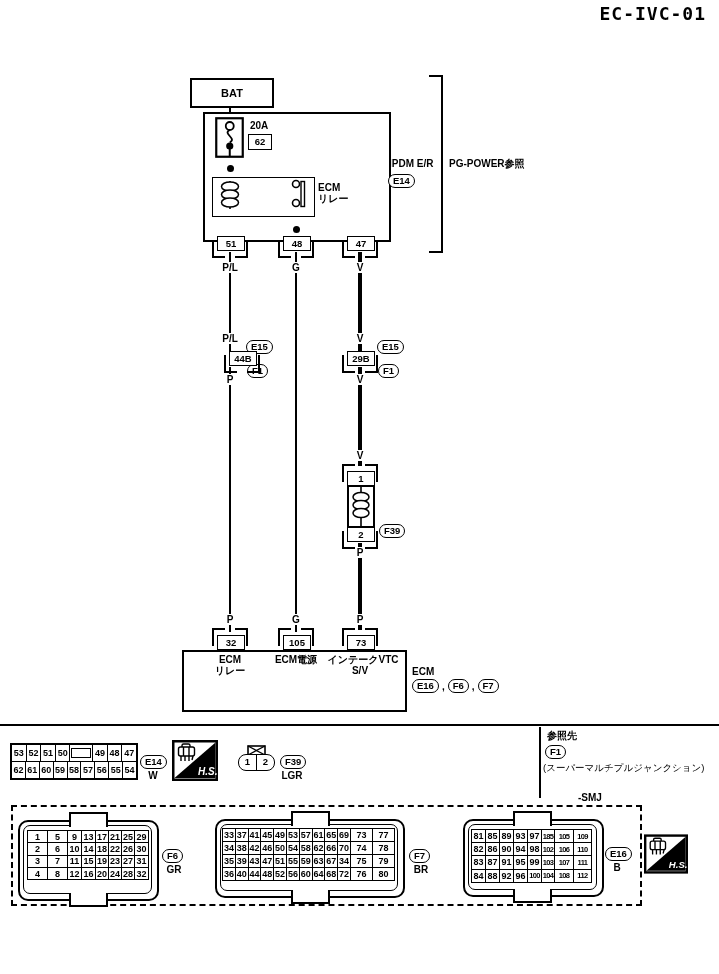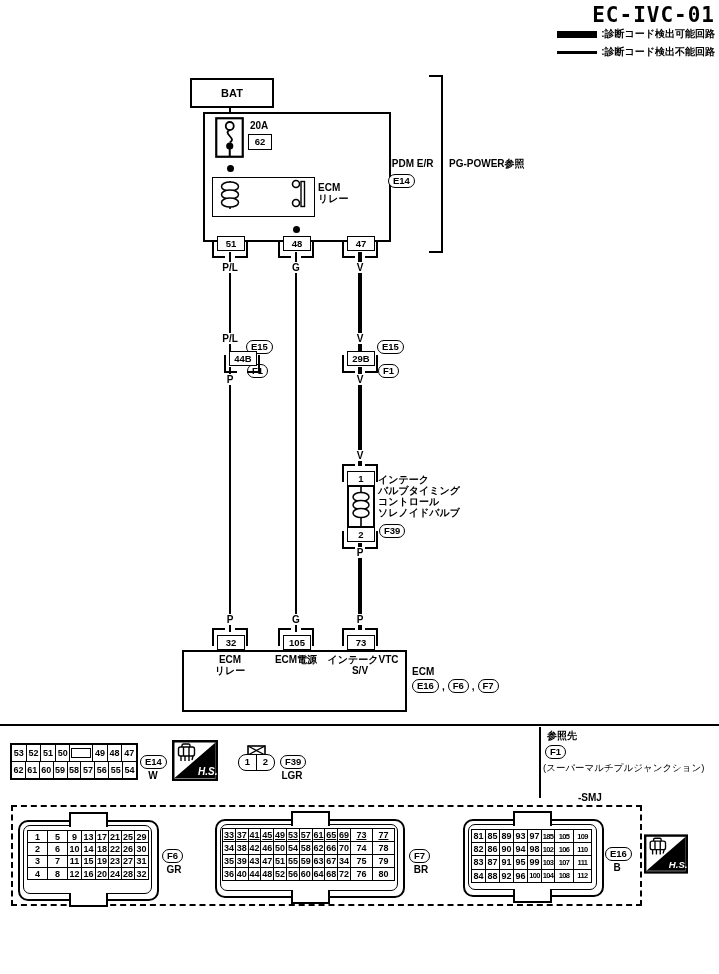--- a/index.html
+++ b/index.html
@@ -49,43 +49,33 @@
             font-weight:bold;font-size:9px}
   .e14-cell:last-child{border-right:none}
   .e14-cell.blank{flex:1.6}
   .blank-rect{display:block;width:82%;height:8px;border:1.3px solid #000}
   
   .shell{position:absolute;border:2px solid #000;border-radius:10px;background:#fff;z-index:2}
   .shell-in{position:absolute;border:1.5px solid #000;border-radius:7px;z-index:2}
   .tabT{position:absolute;border:2px solid #000;border-bottom:none;background:#fff;height:13px;width:35px;z-index:3}
   .tabB{position:absolute;border:2px solid #000;border-top:none;background:#fff;height:12px;width:35px;z-index:3}
   .dashed-box{position:absolute;border:2px dashed #000;z-index:1}
-  .title{position:absolute;right:4px;top:3px;font-family:"DejaVu Sans Mono","Liberation Mono",monospace;
-         font-weight:bold;font-size:21px;letter-spacing:1px;z-index:4}
+  .title{position:absolute;right:13px;top:3px;font-family:"DejaVu Sans Mono","Liberation Mono",monospace;
+         font-weight:bold;font-size:18px;letter-spacing:1px;z-index:4}
   .f39body{position:absolute;border:1.8px solid #000;border-radius:8px;background:#fff;display:flex;z-index:4}
   .f39cell{flex:1;text-align:center;font-weight:bold;font-size:9.5px;line-height:13px}
   .f39cell.first{border-right:1.5px solid #000}
   svg{position:absolute;z-index:3}
 </style>
 </head>
 <body>
 
 <div class="canvas">
 
   <div class="title">EC-IVC-01</div>
-  <div class="legend">
-      <div class="legend-row">
-        <span class="legend-bar thick"></span>
-        <span class="legend-text">:診断コード検出可能回路</span>
-      </div>
-      <div class="legend-row">
-        <span class="legend-bar thin"></span>
-        <span class="legend-text">:診断コード検出不能回路</span>
-      </div>
-    </div>
 
   <div class="box" style="left:190px;top:78px;width:80px;height:26px;text-align:center;font-weight:bold;font-size:11px;line-height:26px">BAT</div>
   <div class="wire" style="left:229px;top:104px;width:2px;height:14px"></div>
 
   <div class="box" style="left:203px;top:112px;width:184px;height:126px"></div>
 
   <svg style="left:215px;top:117px" width="30" height="42" viewBox="0 0 30 42">
     <rect x="1.25" y="1.25" width="26.5" height="38.5" fill="#fff" stroke="#000" stroke-width="2.2"></rect>
     <circle cx="14.75" cy="9" r="4" fill="#fff" stroke="#000" stroke-width="1.8"></circle>
     <path d="M14.75,13 C7,16.5 22.5,21.5 14.75,25.5" fill="none" stroke="#000" stroke-width="1.8"></path>
@@ -188,26 +178,20 @@
     <rect x="1" y="1" width="26" height="41" fill="#fff" stroke="#000" stroke-width="2"></rect>
     <line x1="14" y1="1" x2="14" y2="42" stroke="#000" stroke-width="1.6"></line>
     <ellipse cx="14" cy="12" rx="8" ry="4.6" fill="#fff" stroke="#000" stroke-width="1.5"></ellipse>
     <ellipse cx="14" cy="20" rx="8" ry="4.6" fill="#fff" stroke="#000" stroke-width="1.5"></ellipse>
     <ellipse cx="14" cy="28" rx="8" ry="4.6" fill="#fff" stroke="#000" stroke-width="1.5"></ellipse>
   </svg>
   <div class="term u" style="left:342px;top:527px">
     <span class="hookL"></span>
       <span class="hookR"></span>
     <span class="num">2</span>
-    </div>
-  <div class="lbl" style="left:378px;top:474px">
-      <div>インテーク</div>
-      <div>バルブタイミング</div>
-      <div>コントロール</div>
-      <div>ソレノイドバルブ</div>
     </div>
   <div class="stadium" style="left:379px;top:524px">F39</div>
 
   <div class="term n" style="left:212px;top:628px">
     <span class="hookL"></span>
       <span class="hookR"></span>
     <span class="num">32</span>
     </div>
   <div class="term n" style="left:278px;top:628px">
     <span class="hookL"></span>
@@ -400,21 +384,21 @@
         <col style="width: 12.8px;">
         <col style="width: 12.8px;">
         <col style="width: 12.8px;">
         <col style="width: 12.8px;">
         <col style="width: 12.8px;">
         <col style="width: 12.8px;">
         <col style="width: 22px;">
         <col style="width: 22px;">
       </colgroup>
       <tbody>
-        <tr style="height: 12.9px; text-decoration: underline;">
+        <tr style="height: 12.9px;">
           <td>33</td>
           <td>37</td>
           <td>41</td>
           <td>45</td>
           <td>49</td>
           <td>53</td>
           <td>57</td>
           <td>61</td>
           <td>65</td>
           <td>69</td>

